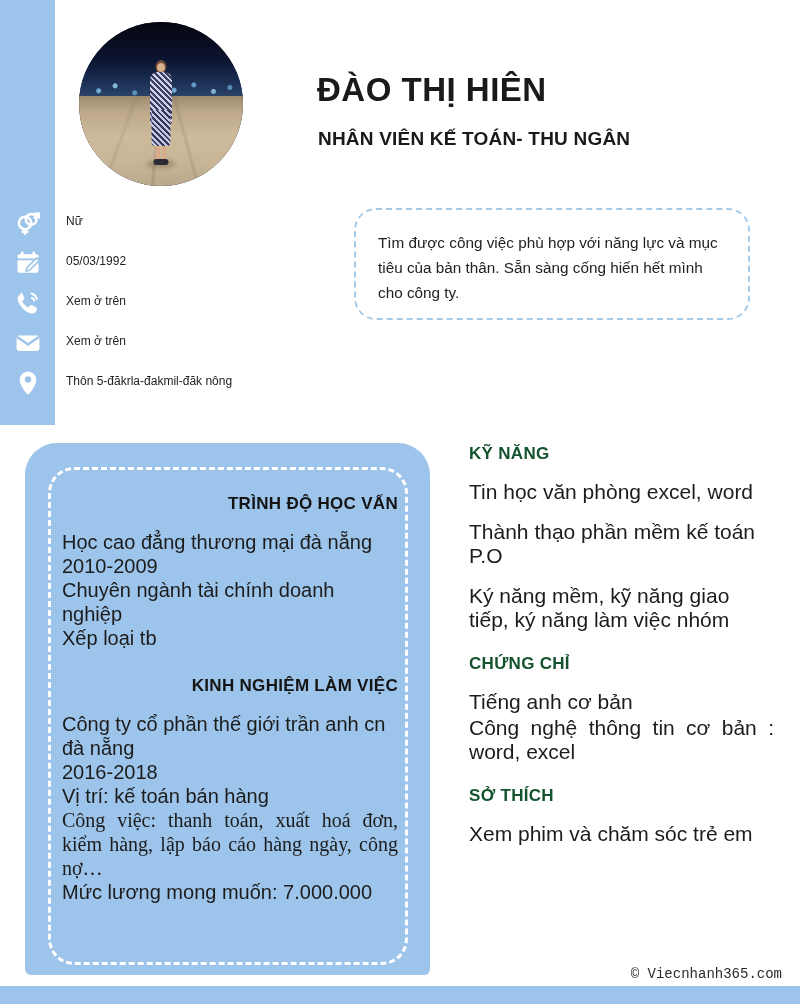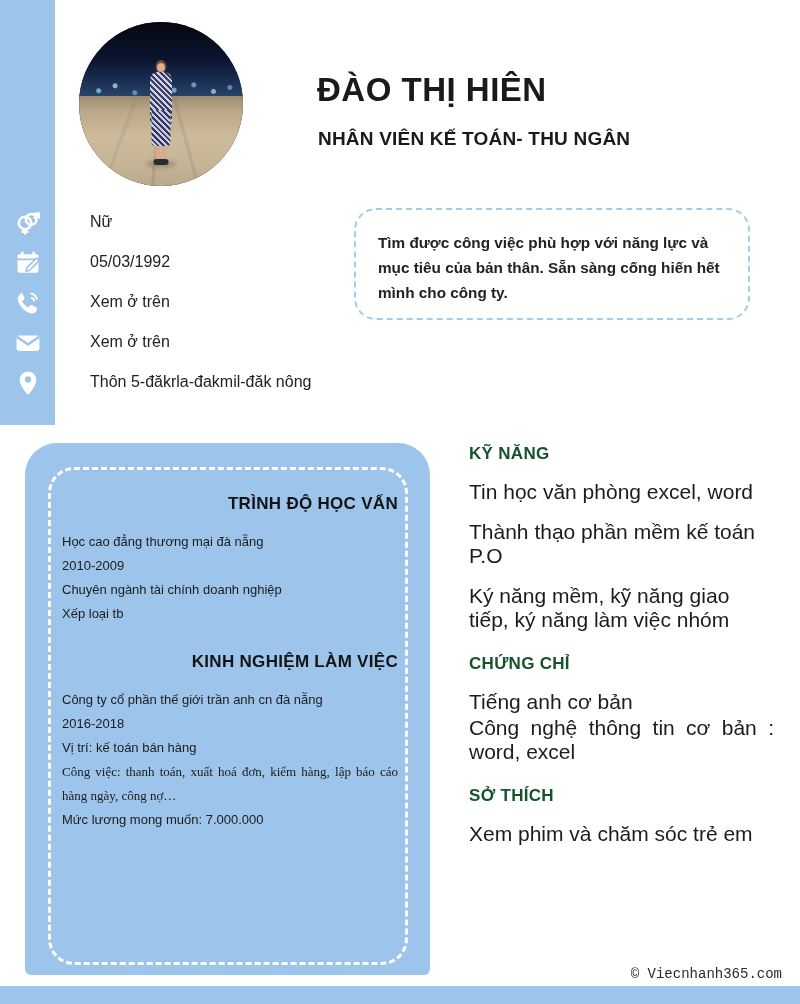--- a/index.html
+++ b/index.html
@@ -175,39 +175,37 @@
     width: 55px;
     flex: 0 0 55px;
     display: flex;
     align-items: center;
     justify-content: center;
     padding-top: 2px;
   }
   .contact-icon svg { display: block; }
   .contact-text {
     padding-left: 11px;
-    font-size: 16px;
+    font-size: 12px;
     line-height: 23px;
     color: #222;
     padding-top: 2px;
     max-width: 250px;
-    margin-left: 24px;
   }
 
   
   .objective-box {
     position: absolute;
     left: 354px;
     top: 208px;
     width: 396px;
     height: 112px;
     border: 2px dashed #a6cbe9;
     border-radius: 22px;
     padding: 20px 22px 0 22px;
-    font-weight: bold;
   }
   .objective-text {
     font-size: 15.3px;
     line-height: 25px;
     color: #222;
   }
 
   
   .blue-panel {
     position: absolute;
@@ -237,21 +235,21 @@
   }
   .panel-heading {
     font-size: 17px;
     font-weight: bold;
     letter-spacing: .3px;
     color: #141414;
     margin-bottom: 16px;
     text-align: right;
   }
   .panel-line {
-    font-size: 13px;
+    font-size: 20px;
     line-height: 24px;
     color: #1c1c1c;
   }
   .panel-line.justify { text-align: justify; font-family: Liberation Serif, serif; }
   .panel-block { margin-bottom: 26px; }
   .panel-block:last-child { margin-bottom: 0; }
 
   
   .right-col {
     position: absolute;

